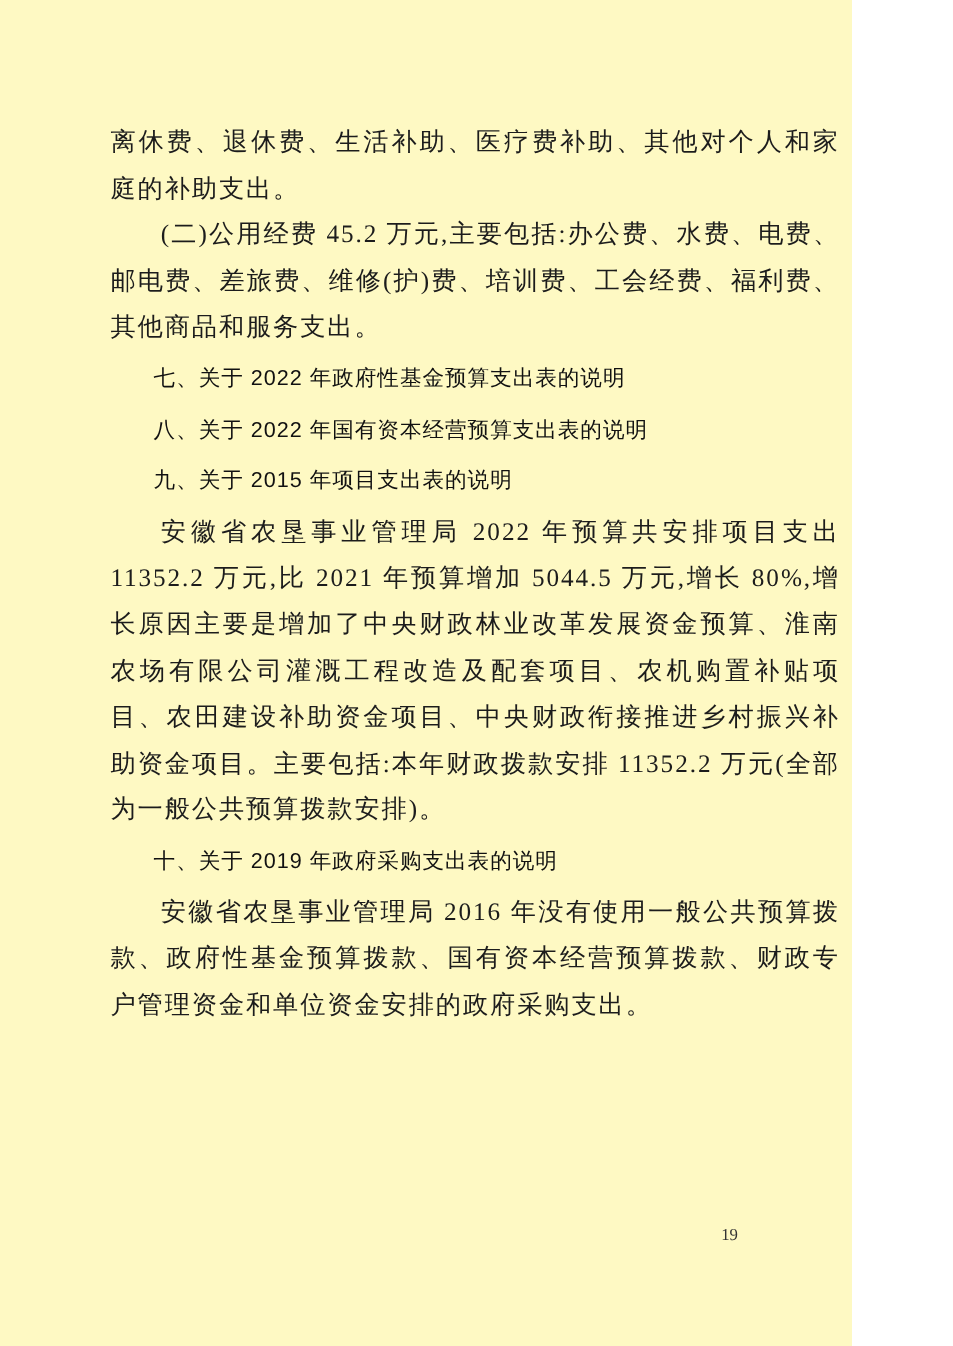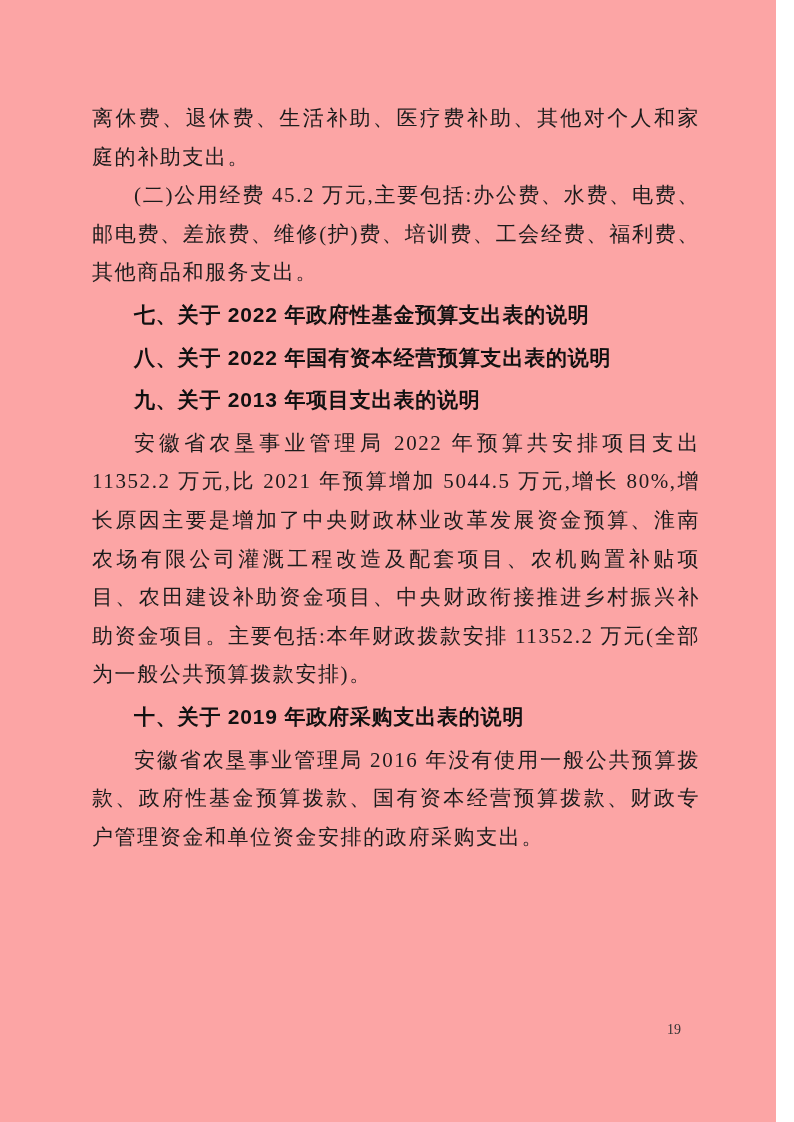--- a/index.html
+++ b/index.html
@@ -2,23 +2,23 @@
 <html><head>
 <meta charset="utf-8">
 <style>
   html, body {
     margin: 0;
     padding: 0;
     background: #ffffff;
   }
   .page {
     position: relative;
-    width: 776px;
+    width: 710px;
     height: 1122px;
-    background: #fca5a5;
+    background: #fef9c3;
     overflow: hidden;
     color: #1a1a1a;
     font-family: "Liberation Serif", serif;
   }
   .content {
     position: absolute;
     left: 92px;
     top: 99px;
     width: 608px;
   }
@@ -30,23 +30,23 @@
     text-align: justify;
     text-indent: 2em;
     color: #1c1c1c;
     font-family: "Liberation Serif", serif;
   }
   .para.cont {
     text-indent: 0;
   }
   .heading {
     margin: 4px 0 4px 0;
-    font-size: 21px;
+    font-size: 18px;
     line-height: 38.6px;
-    font-weight: bold;
+    font-weight: normal;
     letter-spacing: 0.8px;
     text-indent: 2em;
     color: #111111;
     font-family: "Liberation Sans", sans-serif;
   }
   .page-number {
     position: absolute;
     right: 95px;
     top: 1022px;
     font-size: 14px;
@@ -56,19 +56,19 @@
 </style>
 </head>
 <body>
 
 <div class="page">
   <div class="content">
     <p class="para cont">离休费、退休费、生活补助、医疗费补助、其他对个人和家庭的补助支出。</p>
     <p class="para">(二)公用经费 45.2 万元,主要包括:办公费、水费、电费、邮电费、差旅费、维修(护)费、培训费、工会经费、福利费、其他商品和服务支出。</p>
     <h2 class="heading">七、关于 2022 年政府性基金预算支出表的说明</h2>
     <h2 class="heading">八、关于 2022 年国有资本经营预算支出表的说明</h2>
-    <h2 class="heading">九、关于 2013 年项目支出表的说明</h2>
+    <h2 class="heading">九、关于 2015 年项目支出表的说明</h2>
     <p class="para">安徽省农垦事业管理局 2022 年预算共安排项目支出 11352.2 万元,比 2021 年预算增加 5044.5 万元,增长 80%,增长原因主要是增加了中央财政林业改革发展资金预算、淮南农场有限公司灌溉工程改造及配套项目、农机购置补贴项目、农田建设补助资金项目、中央财政衔接推进乡村振兴补助资金项目。主要包括:本年财政拨款安排 11352.2 万元(全部为一般公共预算拨款安排)。</p>
     <h2 class="heading">十、关于 2019 年政府采购支出表的说明</h2>
     <p class="para">安徽省农垦事业管理局 2016 年没有使用一般公共预算拨款、政府性基金预算拨款、国有资本经营预算拨款、财政专户管理资金和单位资金安排的政府采购支出。</p>
   </div>
   <div class="page-number">19</div>
 </div>
 
 </body></html>

